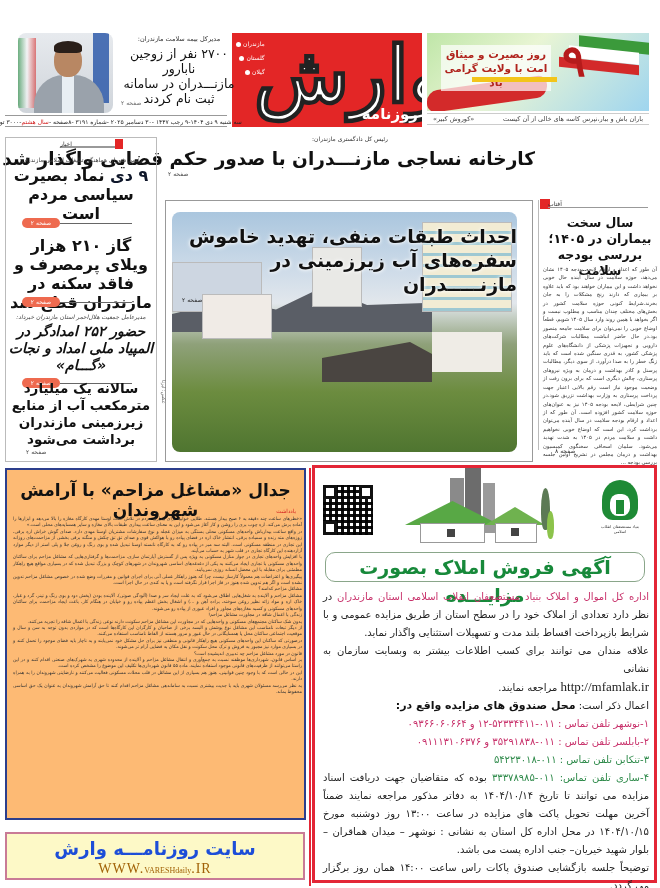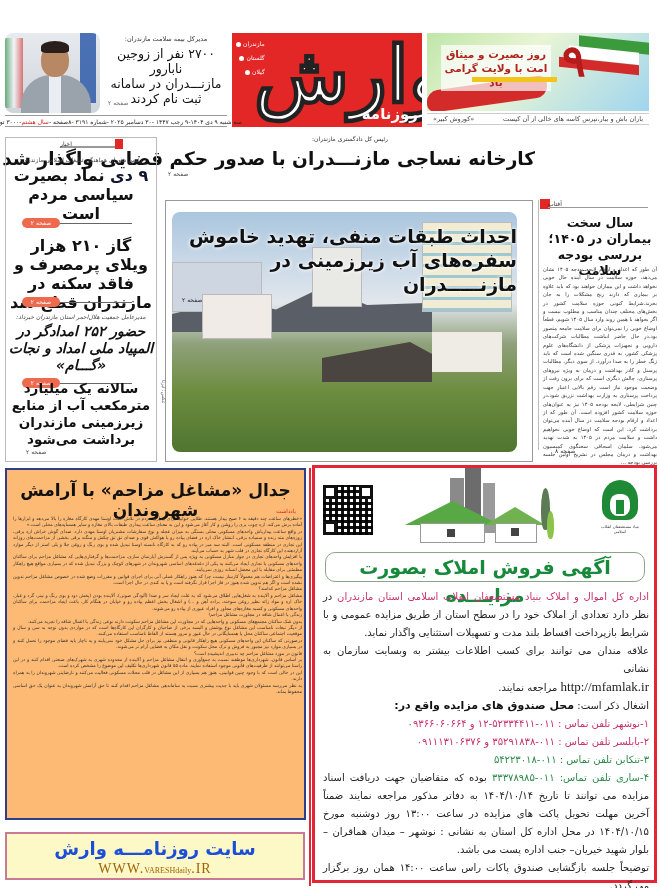--- a/index.html
+++ b/index.html
@@ -19,21 +19,21 @@
   .banner .yellow { position: absolute; left: 45px; top: 44px; width: 85px; height: 5px; background: #f3c51a; }
   .banner-caption { position: absolute; left: 427px; top: 113px; width: 222px; height: 12px; font-size: 6.5px; color: #444; display: flex; justify-content: space-between; padding: 0 6px; border-top: 1px solid #ccc; border-bottom: 1px solid #ccc; align-items: center; }
 
   .logo { position: absolute; left: 232px; top: 33px; width: 190px; height: 94px; background: #e32626; overflow: hidden; }
   .logo .logo-glyph { position: absolute; left: 22px; top: -4px; font-family: "DejaVu Serif", serif; font-size: 78px; font-weight: bold; color: #fff; -webkit-text-stroke: 2px #222; letter-spacing: -6px; line-height: 92px; }
   .logo .provinces { position: absolute; left: 4px; top: 4px; font-size: 6px; color: #fff; line-height: 14px; }
   .logo .provinces div { display: flex; align-items: center; gap: 2px; direction: rtl; justify-content: flex-end; flex-direction: row-reverse; }
   .logo .dot { width: 5px; height: 5px; border-radius: 50%; background: #fff; display: inline-block; }
   .logo .daily { position: absolute; right: 4px; bottom: 4px; color: #fff; font-size: 15px; font-weight: bold; }
 
-  .top-story { position: absolute; left: 5px; top: 33px; width: 222px; height: 80px; padding-left: 36px; }
+  .top-story { position: absolute; left: 18px; top: 33px; width: 222px; height: 80px; padding-left: 36px; }
   .top-story .photo { position: absolute; left: 0; top: 0; width: 95px; height: 80px; background: linear-gradient(180deg, #e7eaee 0%, #cfd4da 100%); overflow: hidden; }
   .top-story .photo .flag1 { position: absolute; left: 0; top: 5px; width: 18px; height: 70px; background: linear-gradient(90deg,#1f8a3a,#fff,#d32a2a); opacity: .6; }
   .top-story .photo .flag2 { position: absolute; right: 4px; top: 0; width: 16px; height: 70px; background: #2453a6; opacity: .8; }
   .top-story .photo .head { position: absolute; left: 36px; top: 10px; width: 28px; height: 34px; border-radius: 50% 50% 45% 45%; background: #b88763; }
   .top-story .photo .hair { position: absolute; left: 36px; top: 8px; width: 28px; height: 12px; border-radius: 50% 50% 20% 20%; background: #2a1f1a; }
   .top-story .photo .suit { position: absolute; left: 16px; top: 42px; width: 70px; height: 40px; border-radius: 30px 30px 0 0; background: #9aa2ab; }
   .top-story .photo .shirt { position: absolute; left: 44px; top: 42px; width: 12px; height: 38px; background: #e8eef3; }
   .top-story .text { position: absolute; left: 100px; top: 2px; width: 122px; text-align: center; }
   .top-story .kicker { font-size: 6.5px; color: #333; margin-bottom: 3px; }
   .top-story .headline { font-size: 12.5px; font-weight: normal; line-height: 15px; color: #111; }
@@ -260,21 +260,21 @@
     <div class="e1"></div>
     <div class="e2"></div>
     <div class="e3"></div>
     <div class="cap">بنیاد مستضعفان انقلاب اسلامی</div>
   </div>
   <div class="title-box">آگهی فروش املاک بصورت مزایـــده</div>
   <div class="body">
     <p><span class="pink">اداره کل اموال و املاک بنیاد مستضعفان انقلاب اسلامی استان مازندران</span><span> در نظر دارد تعدادی از املاک خود را در سطح استان از طریق مزایده عمومی و با شرایط بازپرداخت اقساط بلند مدت و تسهیلات استثنایی واگذار نماید.</span></p>
     <p><span>علاقه مندان می توانند برای کسب اطلاعات بیشتر به وبسایت سازمان به نشانی</span></p>
     <p><span class="url">http://mfamlak.ir</span><span> مراجعه نمایند.</span></p>
-    <p><span>اشغال ذکر است: </span><span class="bold">محل صندوق های مزایده واقع در:</span></p>
+    <p><span>اعمال ذکر است: </span><span class="bold">محل صندوق های مزایده واقع در:</span></p>
     <p class="pink"><span>۱-نوشهر تلفن تماس : </span><span>۰۱۱-۵۲۳۳۴۴۱۱-۱۲ و ۰۹۳۶۶۰۶۰۶۶۴</span></p>
     <p class="pink"><span>۲-بابلسر تلفن تماس : </span><span>۰۱۱-۳۵۲۹۱۸۳۸ و ۰۹۱۱۱۳۱۰۶۳۷۶</span></p>
     <p class="green"><span>۳-تنکابن تلفن تماس : </span><span>۰۱۱-۵۴۲۲۳۰۱۸</span></p>
     <p><span class="green">۴-ساری تلفن تماس: </span><span class="green">۰۱۱-۳۳۳۷۸۹۸۵</span><span> بوده که متقاضیان جهت دریافت اسناد مزایده می توانند تا تاریخ ۱۴۰۴/۱۰/۱۴ به دفاتر مذکور مراجعه نمایند ضمناً آخرین مهلت تحویل پاکت های مزایده در ساعت ۱۳:۰۰ روز دوشنبه مورخ ۱۴۰۴/۱۰/۱۵ در محل اداره کل استان به نشانی : نوشهر – میدان هماقران –بلوار شهید خیریان– جنب اداره پست می باشد.</span></p>
     <p>توضیحاً جلسه بازگشایی صندوق پاکات راس ساعت ۱۴:۰۰ همان روز برگزار می گردد.</p>
   </div>
 </div>
 
 <div class="editorial">
   <div class="head">جدال «مشاغل مزاحم» با آرامش شهروندان</div>

